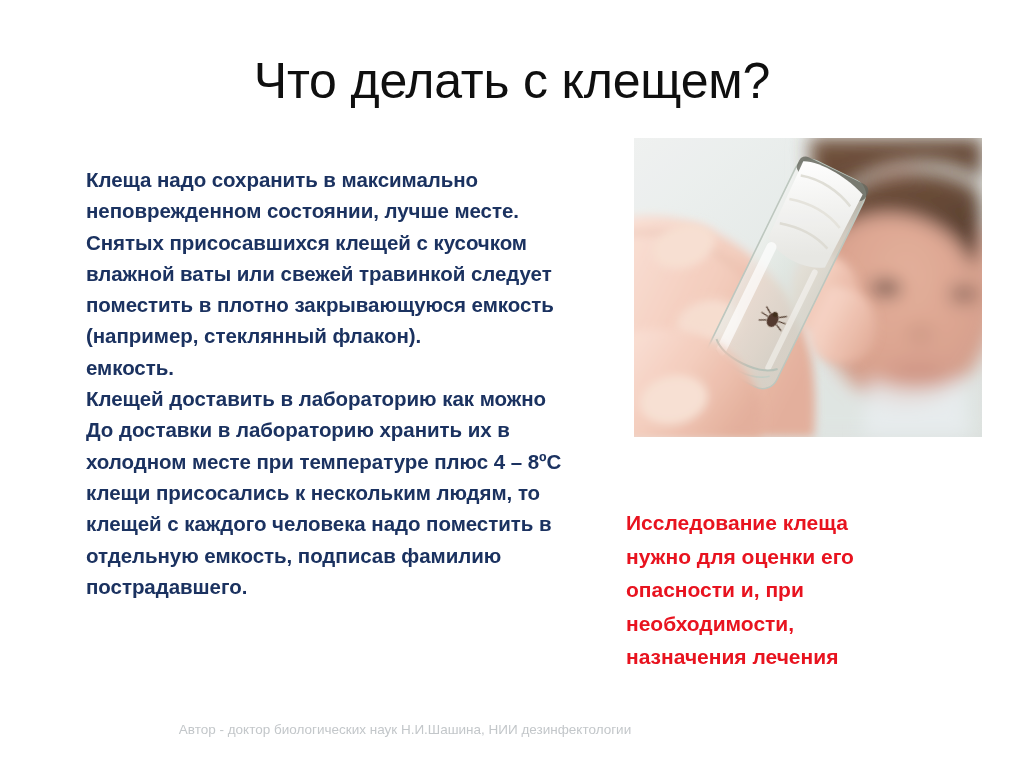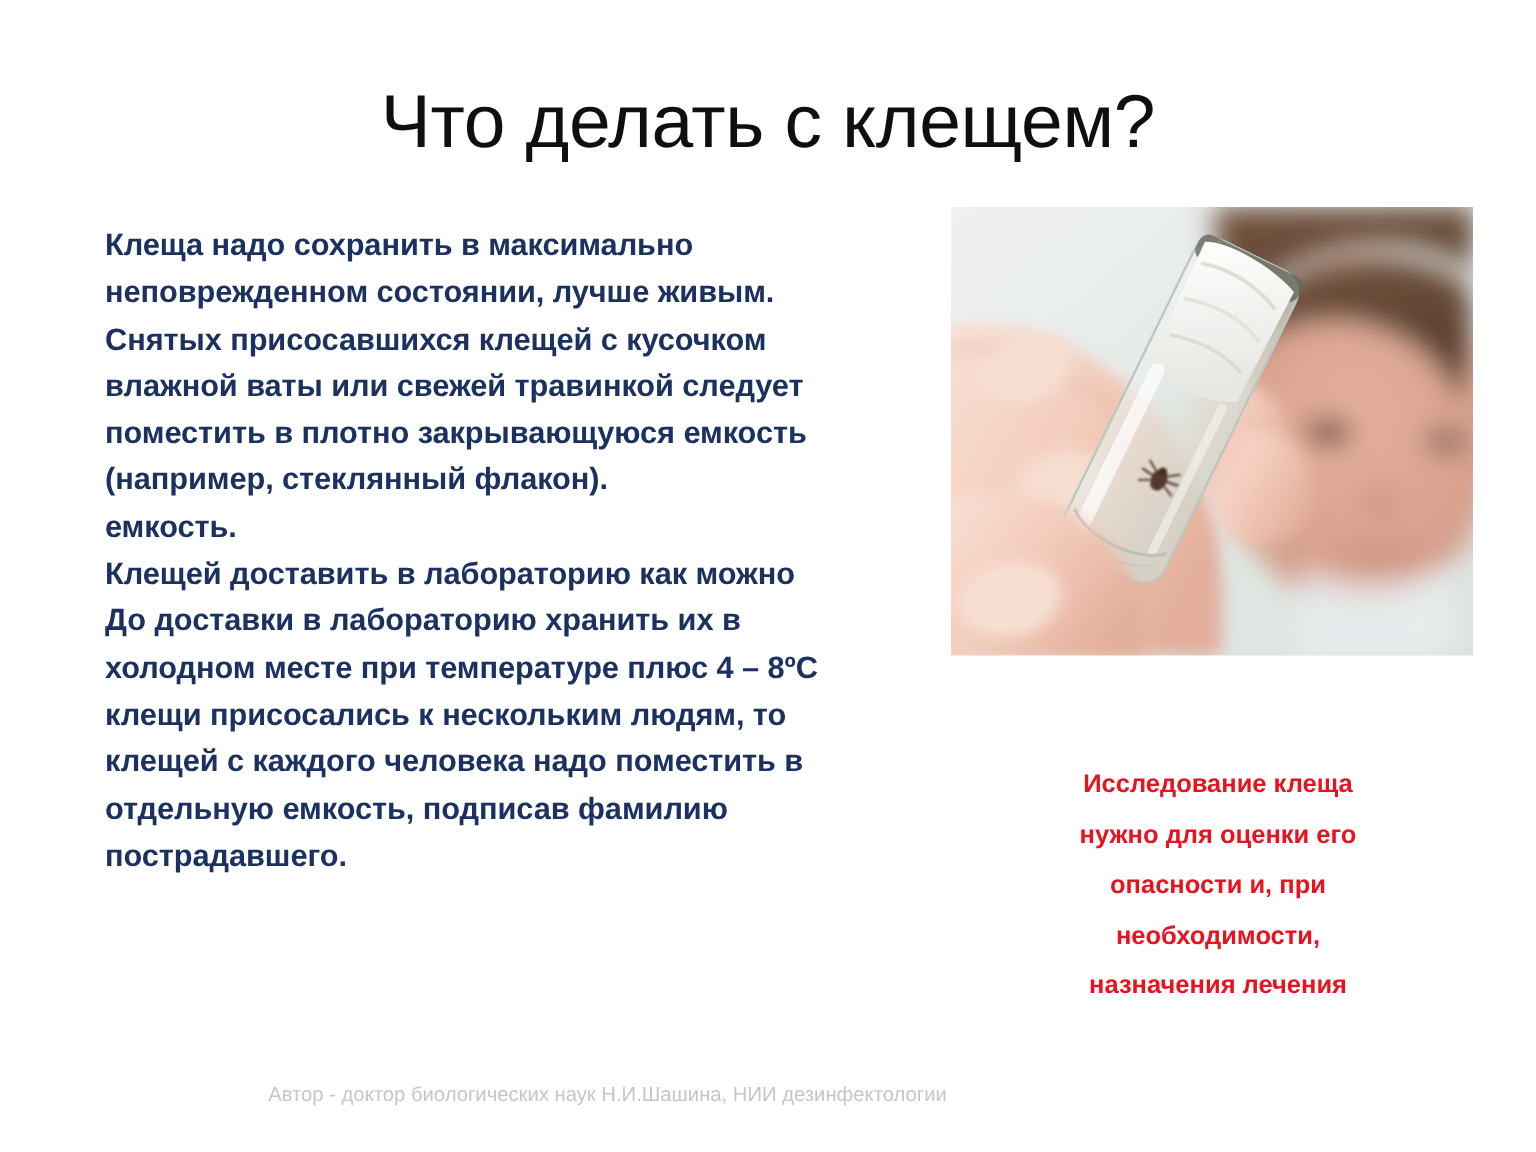--- a/index.html
+++ b/index.html
@@ -41,21 +41,21 @@
     left: 70px;
     top: 148px;
     width: 560px;
     font-size: 20.5px;
     line-height: 31.3px;
     font-weight: bold;
     color: #1b3260;
     letter-spacing: -0.05px;
   }
   #body-text .para {
-    margin: 0;
+    margin: 16px;
     padding: 0;
   }
   #body-text .ln {
     display: block;
     white-space: nowrap;
   }
 
   
   #photo {
     position: absolute;
@@ -67,22 +67,22 @@
     background: #e9eced;
   }
   #photo svg { display: block; }
 
   
   #red-note {
     position: absolute;
     left: 626px;
     top: 506px;
     width: 372px;
-    text-align: center;
-    font-size: 17px;
+    text-align: left;
+    font-size: 21px;
     line-height: 33.5px;
     font-weight: bold;
     color: #e8131f;
   }
   #red-note .ln {
     display: block;
     white-space: nowrap;
   }
 
   
@@ -101,21 +101,21 @@
 </head>
 <body>
 
 <div id="slide">
 
   <div id="slide-title">Что делать с клещем?</div>
 
   <div id="body-text">
     <p class="para">
       <span class="ln">Клеща надо сохранить  в максимально</span>
-      <span class="ln">неповрежденном состоянии, лучше живым.</span>
+      <span class="ln">неповрежденном состоянии, лучше месте.</span>
       <span class="ln">Снятых присосавшихся клещей с кусочком</span>
       <span class="ln">влажной ваты или свежей травинкой следует</span>
       <span class="ln">поместить в плотно закрывающуюся емкость</span>
       <span class="ln">(например, стеклянный флакон).</span>
       <span class="ln">емкость.</span>
       <span class="ln">Клещей доставить в лабораторию как можно</span>
       <span class="ln">До доставки в лабораторию хранить их в</span>
       <span class="ln">холодном месте при температуре плюс 4 – 8ºC</span>
       <span class="ln">клещи присосались к нескольким людям, то</span>
       <span class="ln">клещей с каждого человека надо поместить в</span>

